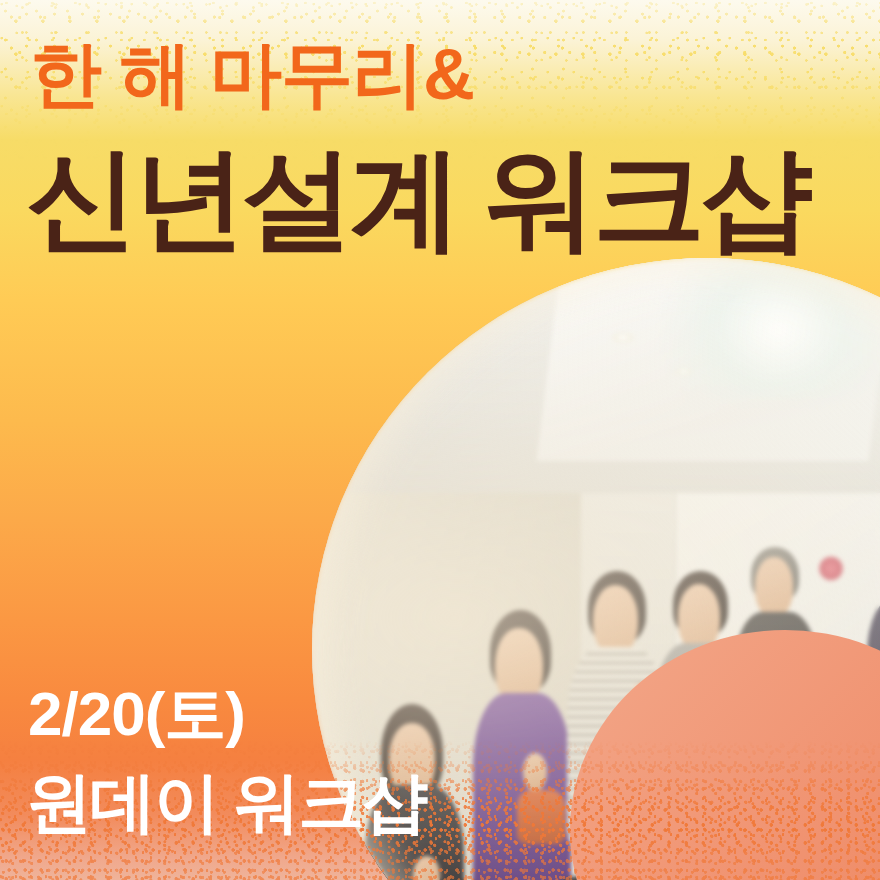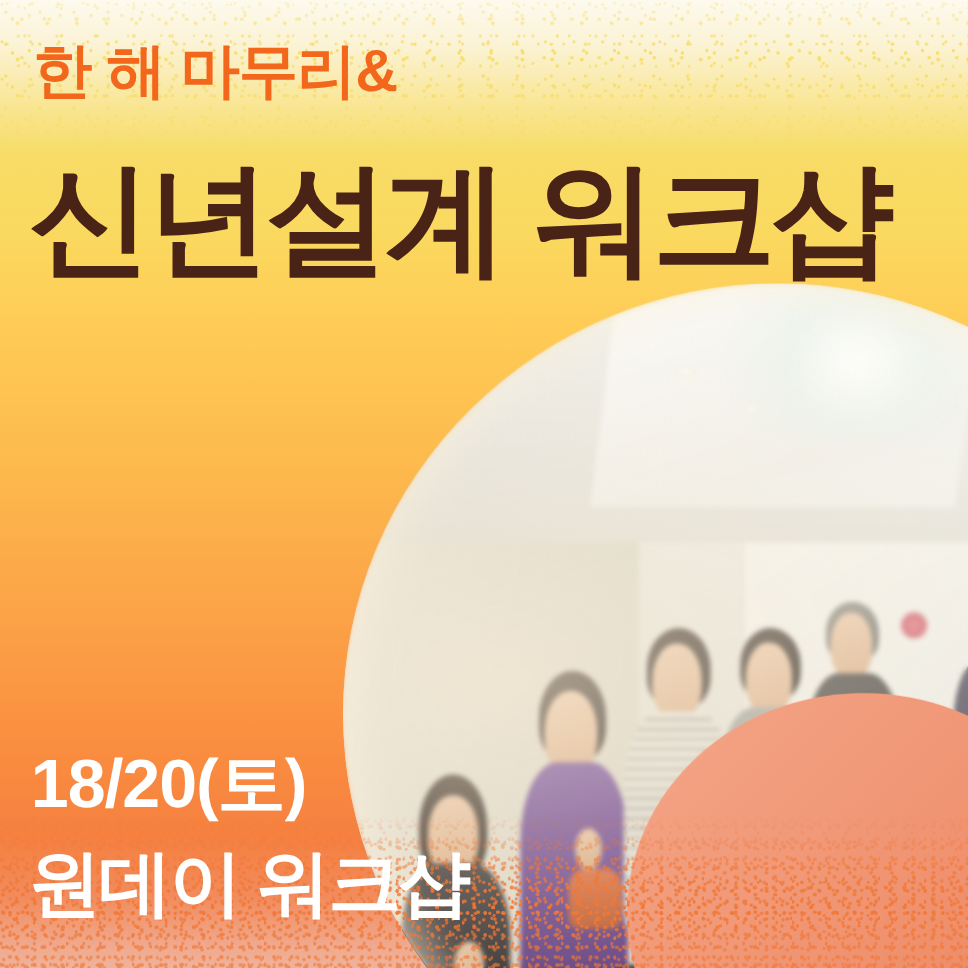--- a/index.html
+++ b/index.html
@@ -198,21 +198,21 @@
   .photo-edgefade {
     position:absolute; inset:0; border-radius:50%;
     box-shadow:inset 0 0 34px 14px rgba(250,240,220,.55);
     pointer-events:none;
   }
 
   
   .headline-group { position:absolute; left:0; top:0; width:880px; z-index:8; }
   .line-1 {
     position:absolute; left:30px; top:38px;
-    font-size:54px; font-weight:700; letter-spacing:-1px;
+    font-size:72px; font-weight:700; letter-spacing:-1px;
     color:#f2671b; line-height:1;
     white-space:nowrap;
   }
   .line-2 {
     position:absolute; left:26px; top:143px;
     font-size:112px; font-weight:700; letter-spacing:-4px;
     color:#4a2317; line-height:1;
     white-space:nowrap;
   }
 
@@ -339,17 +339,17 @@
   </div>
 
   <div class="speckle-bottom"></div>
 
   <div class="headline-group">
     <div class="line-1">한 해 마무리&amp;</div>
     <div class="line-2">신년설계 워크샵</div>
   </div>
 
   <div class="footer-group">
-    <div class="date-line">18/20(토)</div>
+    <div class="date-line">2/20(토)</div>
     <div class="subtitle-line">원데이 워크샵</div>
   </div>
 
 </div>
 
 </body></html>

